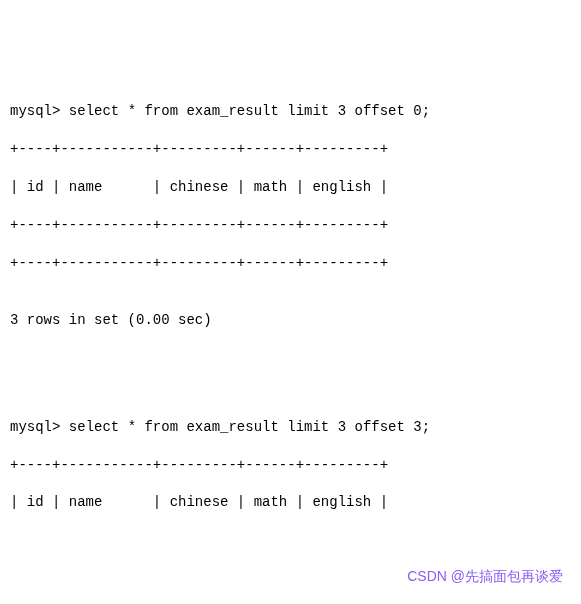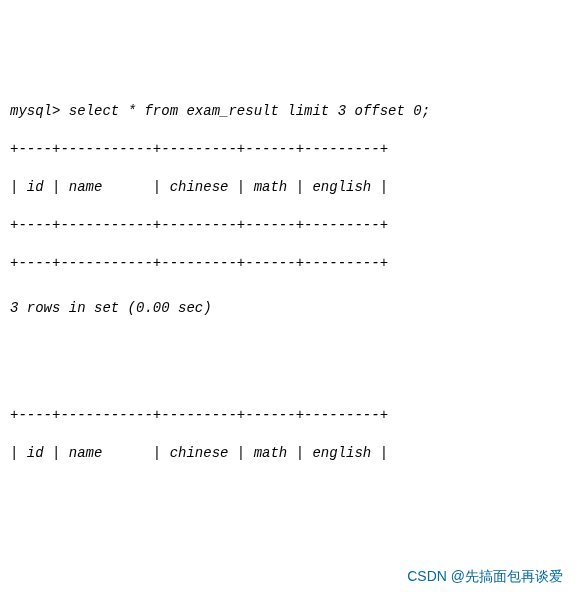--- a/index.html
+++ b/index.html
@@ -7,59 +7,59 @@
       font-size: 14px;
       line-height: 1.35;
       background: #ffffff;
       color: #000000;
       margin: 0;
       padding: 8px 10px;
       white-space: pre;
     }
     .query-block {
       margin-bottom: 12px;
-      font-style: italic;
     }
     .prompt-line {
       display: block;
     }
     .table-border {
       display: block;
     }
     .table-row {
       display: block;
     }
     .result-line {
       display: block;
-      margin-top: 8px;
+      margin-top: 20px;
     }
     .watermark {
       position: fixed;
       bottom: 18px;
       right: 18px;
-      color: #0369a1;
+      color: #8b5cf6;
       font-family: Arial, sans-serif;
       font-size: 14px;
     }
   </style>
 </head>
 <body>
 
 
 
 <div class="query-block">
 <span class="prompt-line"><span>mysql&gt;</span> <span>select * from exam_result limit 3 offset 0;</span></span>
 <span class="table-border">+----+-----------+---------+------+---------+</span>
 <span class="table-row">| id | name      | chinese | math | english |</span>
 <span class="table-border">+----+-----------+---------+------+---------+</span>
 <span class="table-border">+----+-----------+---------+------+---------+</span>
 <span class="result-line">3 rows in set (0.00 sec)</span>
 </div>
 
 <div class="query-block">
+<span class="prompt-line"><span>mysql&gt;</span> <span>select * from exam_result limit 3 offset 3;</span></span>
 <span class="table-border">+----+-----------+---------+------+---------+</span>
 <span class="table-row">| id | name      | chinese | math | english |</span>
 
 
 
 
 
 
 </div>
 

